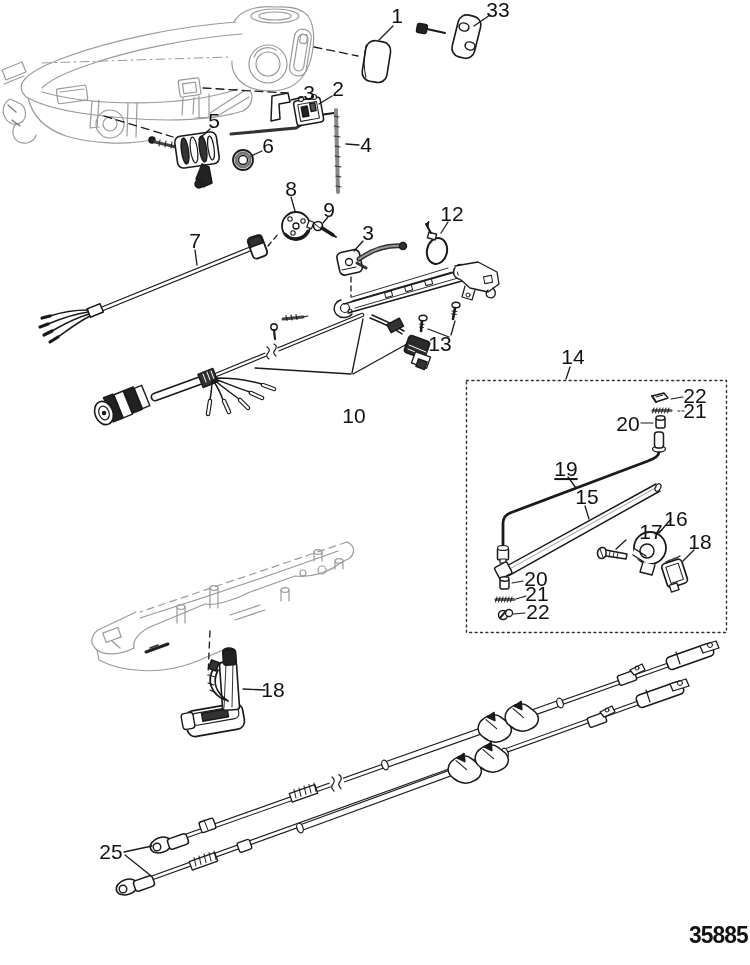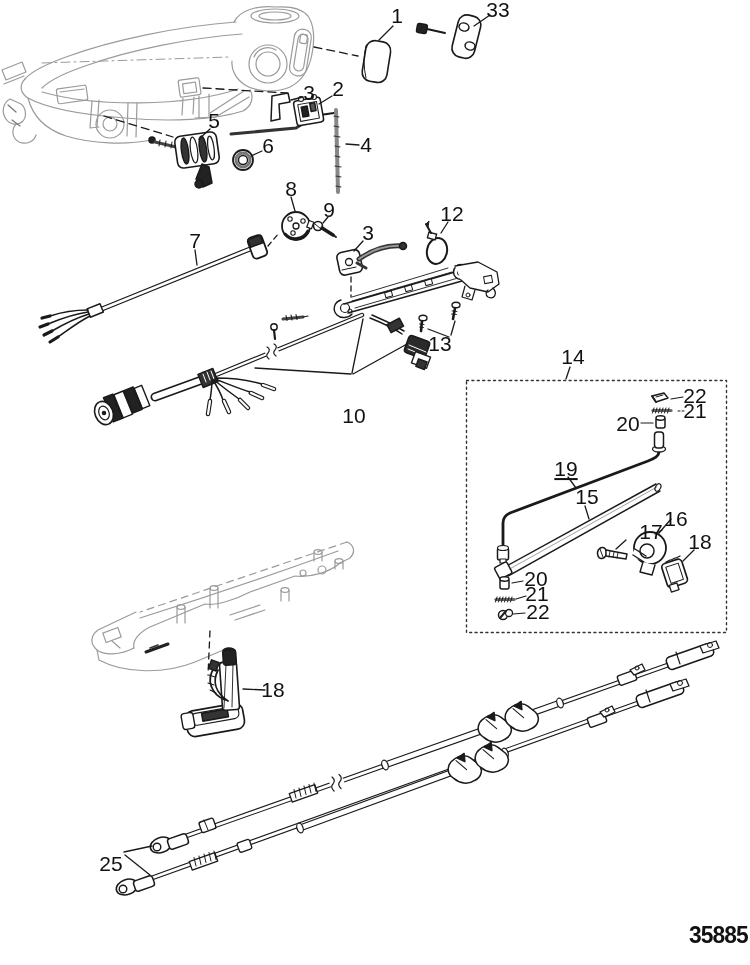--- a/index.html
+++ b/index.html
@@ -456,18 +456,18 @@
       <div class="callout" style="left: 628px; top: 424px;">20</div>
       <div class="callout" style="left: 566px; top: 469px; text-decoration: underline;">19</div>
       <div class="callout" style="left: 587px; top: 497px;">15</div>
       <div class="callout" style="left: 676px; top: 511px; margin-top: 8px;">16</div>
       <div class="callout" style="left: 628px; top: 532px; margin-left: 23px;">17</div>
       <div class="callout" style="left: 700px; top: 542px;">18</div>
       <div class="callout" style="left: 536px; top: 579px;">20</div>
       <div class="callout" style="left: 537px; top: 594px;">21</div>
       <div class="callout" style="left: 538px; top: 612px;">22</div>
       <div class="callout" style="left: 273px; top: 690px;">18</div>
-      <div class="callout" style="left: 111px; top: 852px; margin-top: 12px;">25</div>
+      <div class="callout" style="left: 111px; top: 852px;">25</div>
     </div>
 
 <div class="part-number">35885</div>
 
 </div>
 
 </body></html>

